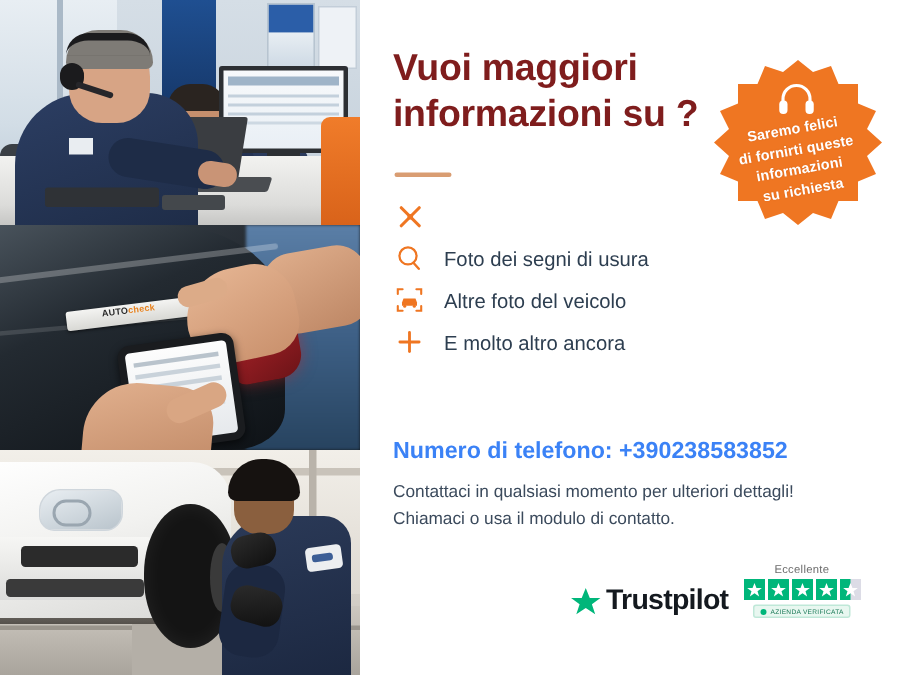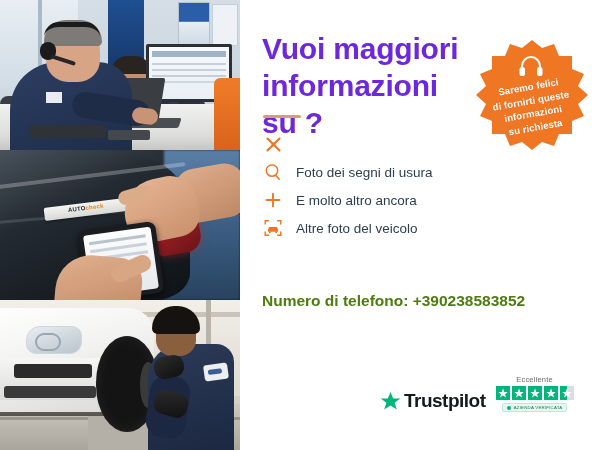--- a/index.html
+++ b/index.html
@@ -373,24 +373,24 @@
     background:#ffffff;
     padding: 0;
     box-sizing: border-box;
   }
 
   .heading {
     position:absolute;
     left: 22px;
     top: 30px;
     width: 210px;
-    font-size: 30px;
+    font-size: 25px;
     line-height: 1.24;
     font-weight: bold;
-    color: #6d28d9;
+    color: #7f1d1d;
     letter-spacing: -0.2px;
   }
   .heading .l2 { display:block; }
 
   .rule {
     position:absolute;
     left: 23px;
     top: 115px;
     width: 38px;
     height: 3px;
@@ -426,21 +426,21 @@
     white-space: nowrap;
   }
 
   
   .phone-line {
     position:absolute;
     left: 22px;
     top: 292px;
     font-size: 15.5px;
     font-weight: bold;
-    color: #4d7c0f;
+    color: #3b82f6;
     white-space: nowrap;
   }
   .sub {
     position:absolute;
     left: 22px;
     top: 320px;
     width: 300px;
     font-size: 11.5px;
     line-height: 1.55;
     color: #3b4a5c;
@@ -671,50 +671,54 @@
             <circle cx="8" cy="7.6" r="5.7" fill="none" stroke="#ef7622" stroke-width="1.5"></circle>
             <line x1="11.6" y1="12.2" x2="15.2" y2="16.2" stroke="#ef7622" stroke-width="1.6" stroke-linecap="round"></line>
           </svg>
         </span>
         <span class="txt">Foto dei segni di usura</span>
       </li>
 
       <li class="feature">
         <span class="ico">
           <svg width="18" height="18" viewBox="0 0 18 18">
-            <g stroke="#ef7622" stroke-width="1.9" stroke-linecap="round">
-              <line x1="9" y1="2.6" x2="9" y2="15.4"></line>
-              <line x1="2.6" y1="9" x2="15.4" y2="9"></line>
-            </g>
-          </svg>
-        </span>
-        <span class="txt">E molto altro ancora</span>
-      </li>
-
-      <li class="feature">
-        <span class="ico">
-          <svg width="18" height="18" viewBox="0 0 18 18">
             <g stroke="#ef7622" stroke-width="1.4" fill="none" stroke-linecap="round">
               <path d="M1.2 5 V1.8 H4.4"></path>
               <path d="M13.6 1.8 H16.8 V5"></path>
               <path d="M16.8 13 V16.2 H13.6"></path>
               <path d="M4.4 16.2 H1.2 V13"></path>
             </g>
             <path d="M4 10.6 L5 8 h8 l1 2.6 v2.2 H4 z" fill="#ef7622"></path>
             <circle cx="5.8" cy="13.2" r="1" fill="#ef7622"></circle>
             <circle cx="12.2" cy="13.2" r="1" fill="#ef7622"></circle>
           </svg>
         </span>
         <span class="txt">Altre foto del veicolo</span>
       </li>
 
+      <li class="feature">
+        <span class="ico">
+          <svg width="18" height="18" viewBox="0 0 18 18">
+            <g stroke="#ef7622" stroke-width="1.9" stroke-linecap="round">
+              <line x1="9" y1="2.6" x2="9" y2="15.4"></line>
+              <line x1="2.6" y1="9" x2="15.4" y2="9"></line>
+            </g>
+          </svg>
+        </span>
+        <span class="txt">E molto altro ancora</span>
+      </li>
+
     </ul>
 
     <div class="phone-line">Numero di telefono: +390238583852</div>
 
+    <div class="sub">
+      <span>Contattaci in qualsiasi momento per ulteriori dettagli!</span>
+      <span class="l2">Chiamaci o usa il modulo di contatto.</span>
+    </div>
 
     <div class="trust">
       <div class="tp-logo">
         <svg width="21" height="21" viewBox="0 0 21 21">
           <path fill="#00b67a" d="M10.5 1 L13.2 7.6 L20.3 7.6 L14.6 11.8 L16.8 18.5 L10.5 14.4 L4.2 18.5 L6.4 11.8 L0.7 7.6 L7.8 7.6 Z"></path>
         </svg>
         <span class="name">Trustpilot</span>
       </div>
 
       <div class="tp-right">

